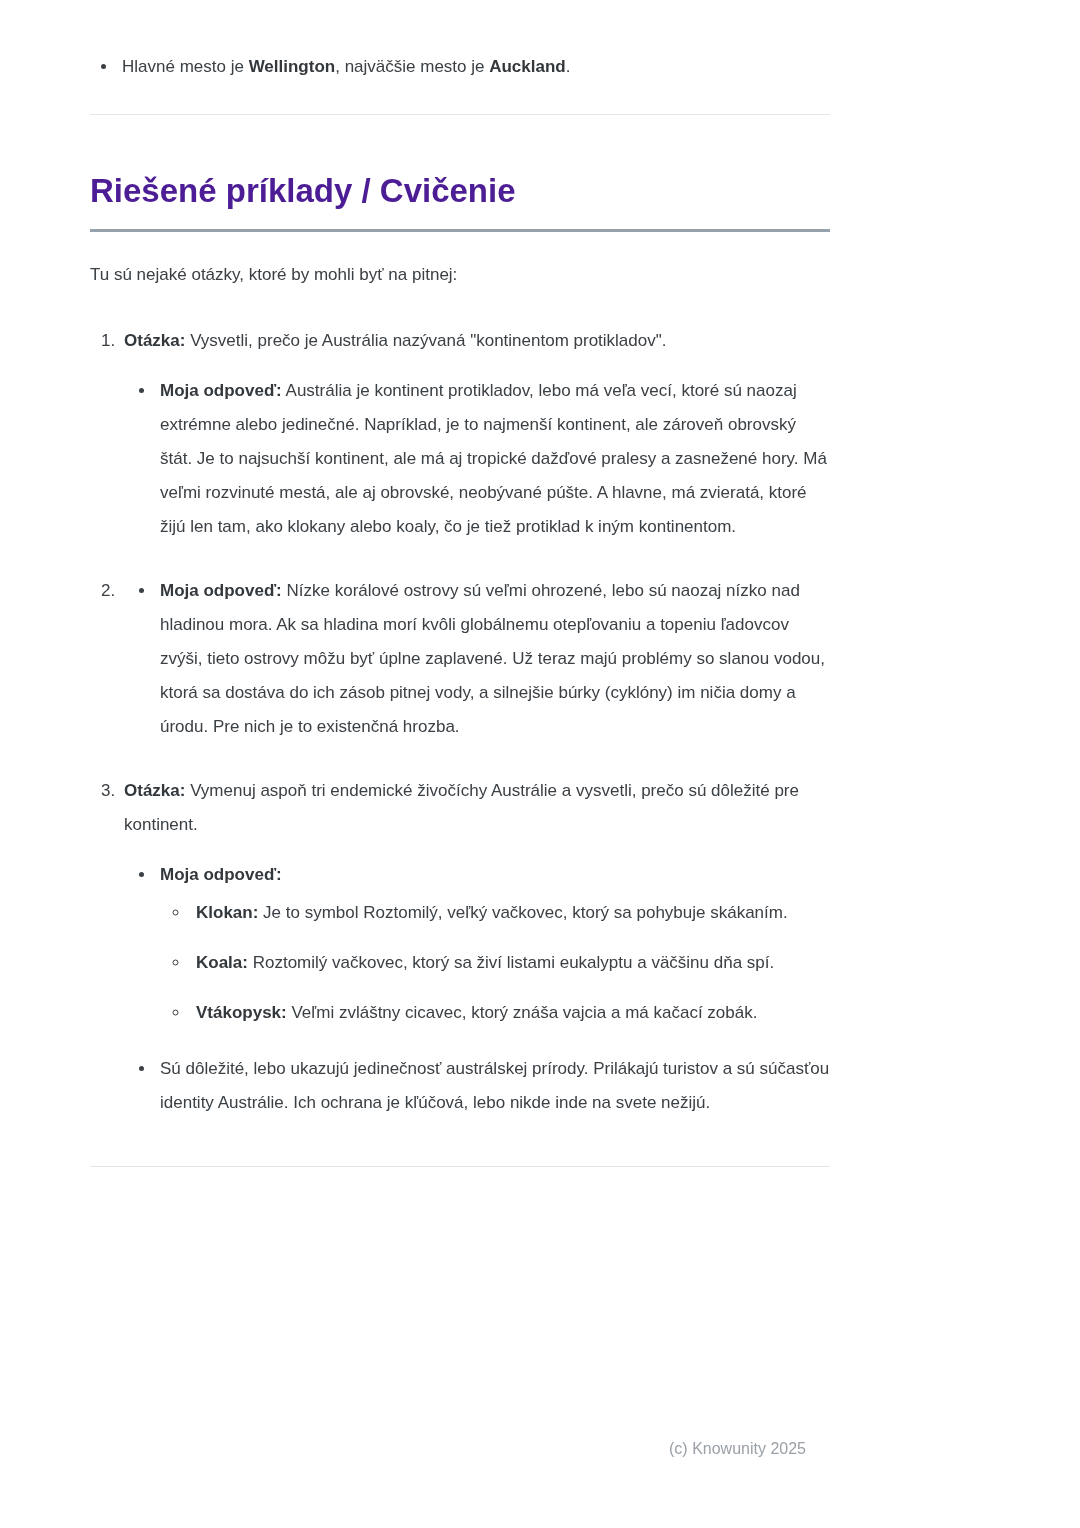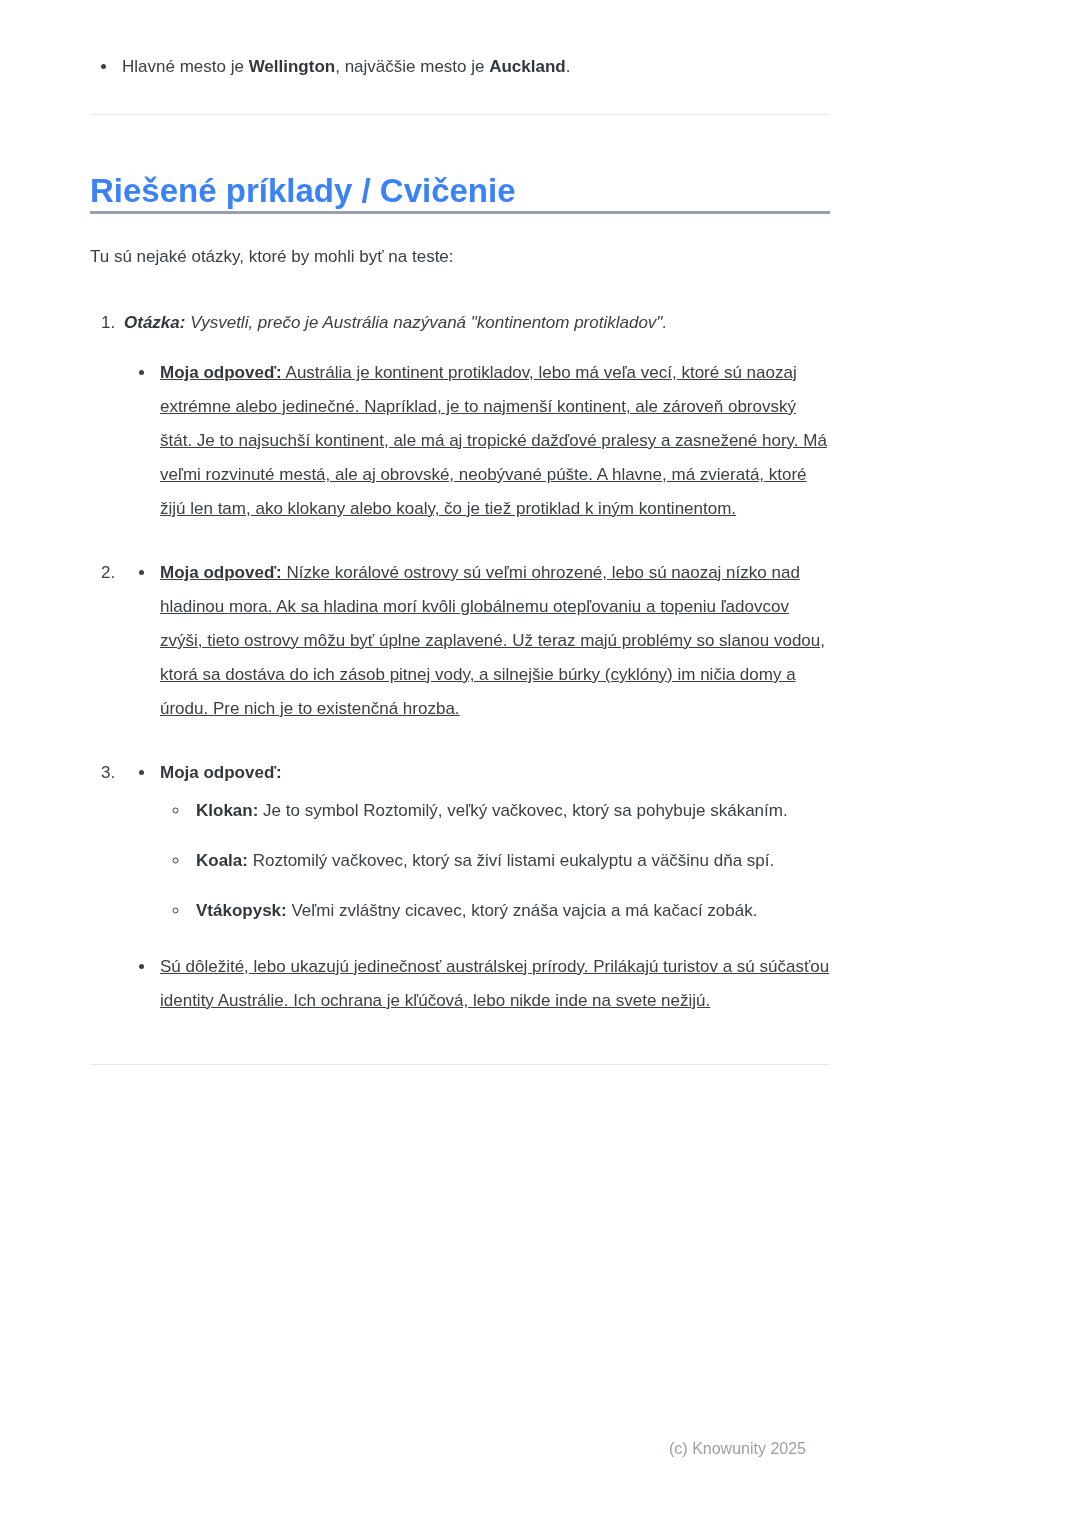--- a/index.html
+++ b/index.html
@@ -33,47 +33,48 @@
   hr.light {
     border: none;
     border-top: 1px solid #e4e6e8;
     margin: 30px 0 0 0;
   }
   h1.section-title {
     margin: 56px 0 0 0;
     font-size: 33px;
     line-height: 40px;
     font-weight: bold;
-    color: #3b82f6;
+    color: #4c1d95;
+    padding-bottom: 18px;
     border-bottom: 3px solid #97a1ab;
   }
   p.lead {
     margin: 26px 0 0 0;
   }
   ol.questions {
     margin: 32px 0 0 0;
     padding-left: 30px;
   }
   ol.questions > li {
     margin-bottom: 30px;
     padding-left: 4px;
   }
   ol.questions > li:last-child { margin-bottom: 0; }
-  p.q-text { margin: 0 0 16px 0; font-style: italic; }
+  p.q-text { margin: 0 0 16px 0; }
   p.q-text.justify { text-align: justify; }
   ul.answer-list {
     list-style: disc;
     margin: 0;
     padding-left: 32px;
   }
   ul.answer-list > li {
     margin-bottom: 22px;
     padding-left: 4px;
   }
-  ul.answer-list > li:last-child { margin-bottom: 0; text-decoration: underline; }
+  ul.answer-list > li:last-child { margin-bottom: 0; }
   ul.sub-list {
     list-style: circle;
     margin: 4px 0 0 0;
     padding-left: 30px;
   }
   ul.sub-list > li {
     margin-bottom: 16px;
     padding-left: 6px;
   }
   ul.sub-list > li:last-child { margin-bottom: 8px; }
@@ -112,21 +113,21 @@
     <ul class="top-bullet-list">
       <li>
         <span>Hlavné mesto je </span><strong>Wellington</strong><span>, najväčšie mesto je </span><strong>Auckland</strong><span>.</span>
       </li>
     </ul>
 
     <hr class="light">
 
     <h1 class="section-title">Riešené príklady / Cvičenie</h1>
 
-    <p class="lead">Tu sú nejaké otázky, ktoré by mohli byť na teste:</p>
+    <p class="lead">Tu sú nejaké otázky, ktoré by mohli byť na pitnej:</p>
 
     <ol class="questions">
 
       <li>
         <p class="q-text"><strong>Otázka:</strong><span> Vysvetli, prečo je Austrália nazývaná "kontinentom protikladov".</span></p>
         <ul class="answer-list">
           <li>
             <p class="a-text"><strong>Moja odpoveď:</strong><span> Austrália je kontinent protikladov, lebo má veľa vecí, ktoré sú naozaj extrémne alebo jedinečné. Napríklad, je to najmenší kontinent, ale zároveň obrovský štát. Je to najsuchší kontinent, ale má aj tropické dažďové pralesy a zasnežené hory. Má veľmi rozvinuté mestá, ale aj obrovské, neobývané púšte. A hlavne, má zvieratá, ktoré žijú len tam, ako klokany alebo koaly, čo je tiež protiklad k iným kontinentom.</span></p>
           </li>
         </ul>
@@ -134,20 +135,21 @@
 
       <li>
         <ul class="answer-list">
           <li>
             <p class="a-text"><strong>Moja odpoveď:</strong><span> Nízke korálové ostrovy sú veľmi ohrozené, lebo sú naozaj nízko nad hladinou mora. Ak sa hladina morí kvôli globálnemu otepľovaniu a topeniu ľadovcov zvýši, tieto ostrovy môžu byť úplne zaplavené. Už teraz majú problémy so slanou vodou, ktorá sa dostáva do ich zásob pitnej vody, a silnejšie búrky (cyklóny) im ničia domy a úrodu. Pre nich je to existenčná hrozba.</span></p>
           </li>
         </ul>
       </li>
 
       <li>
+        <p class="q-text"><strong>Otázka:</strong><span> Vymenuj aspoň tri endemické živočíchy Austrálie a vysvetli, prečo sú dôležité pre kontinent.</span></p>
         <ul class="answer-list">
           <li>
             <p class="a-text"><strong>Moja odpoveď:</strong></p>
             <ul class="sub-list">
               <li>
                 <p class="sub-text"><strong>Klokan:</strong><span> Je to symbol Roztomilý, veľký vačkovec, ktorý sa pohybuje skákaním.</span></p>
               </li>
               <li>
                 <p class="sub-text"><strong>Koala:</strong><span> Roztomilý vačkovec, ktorý sa živí listami eukalyptu a väčšinu dňa spí.</span></p>
               </li>

